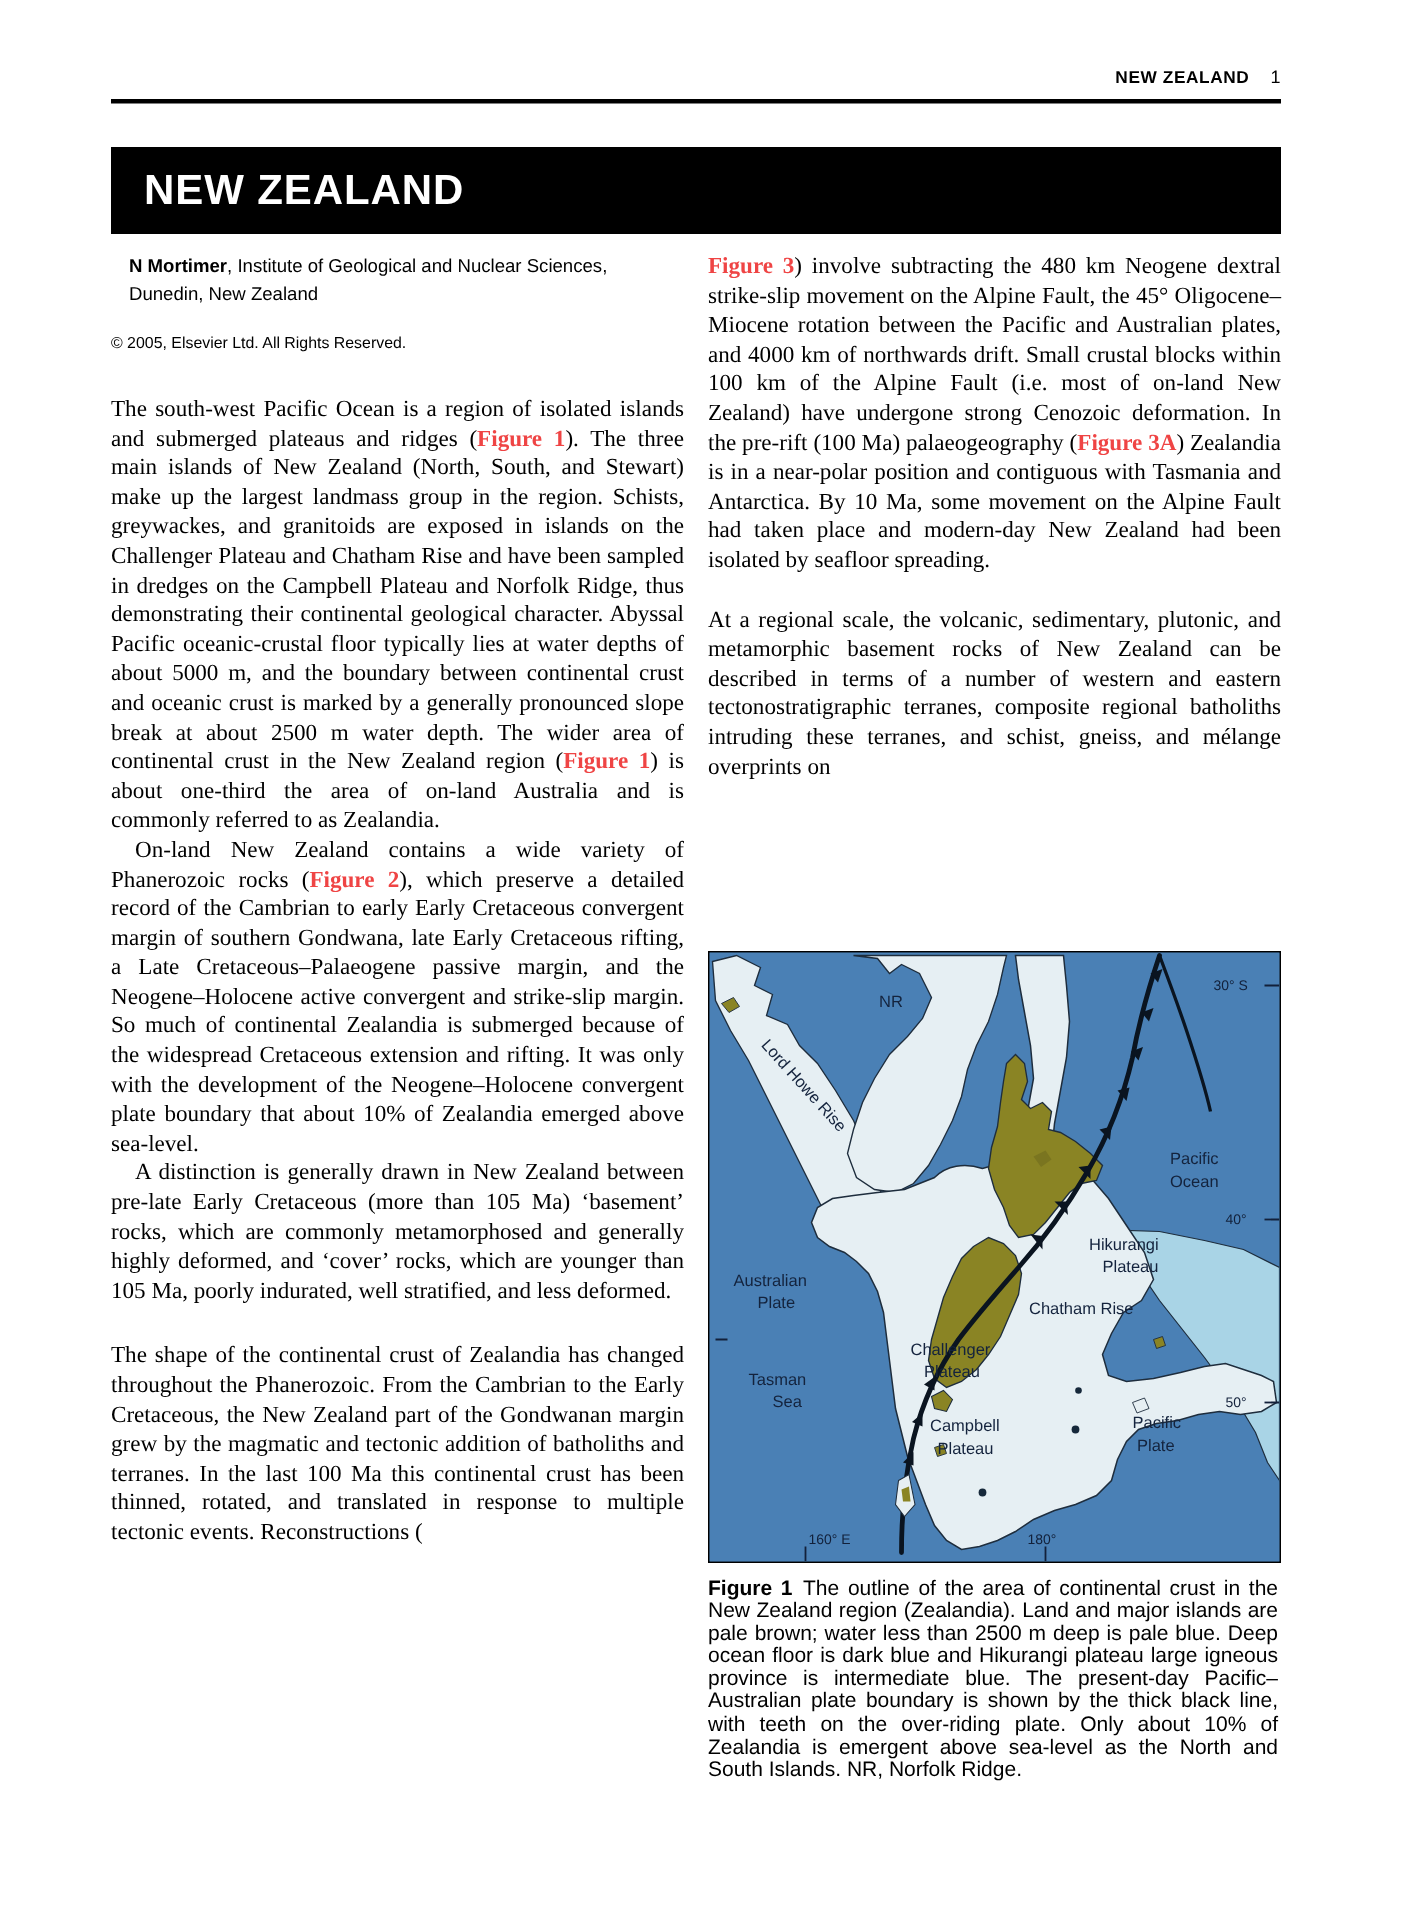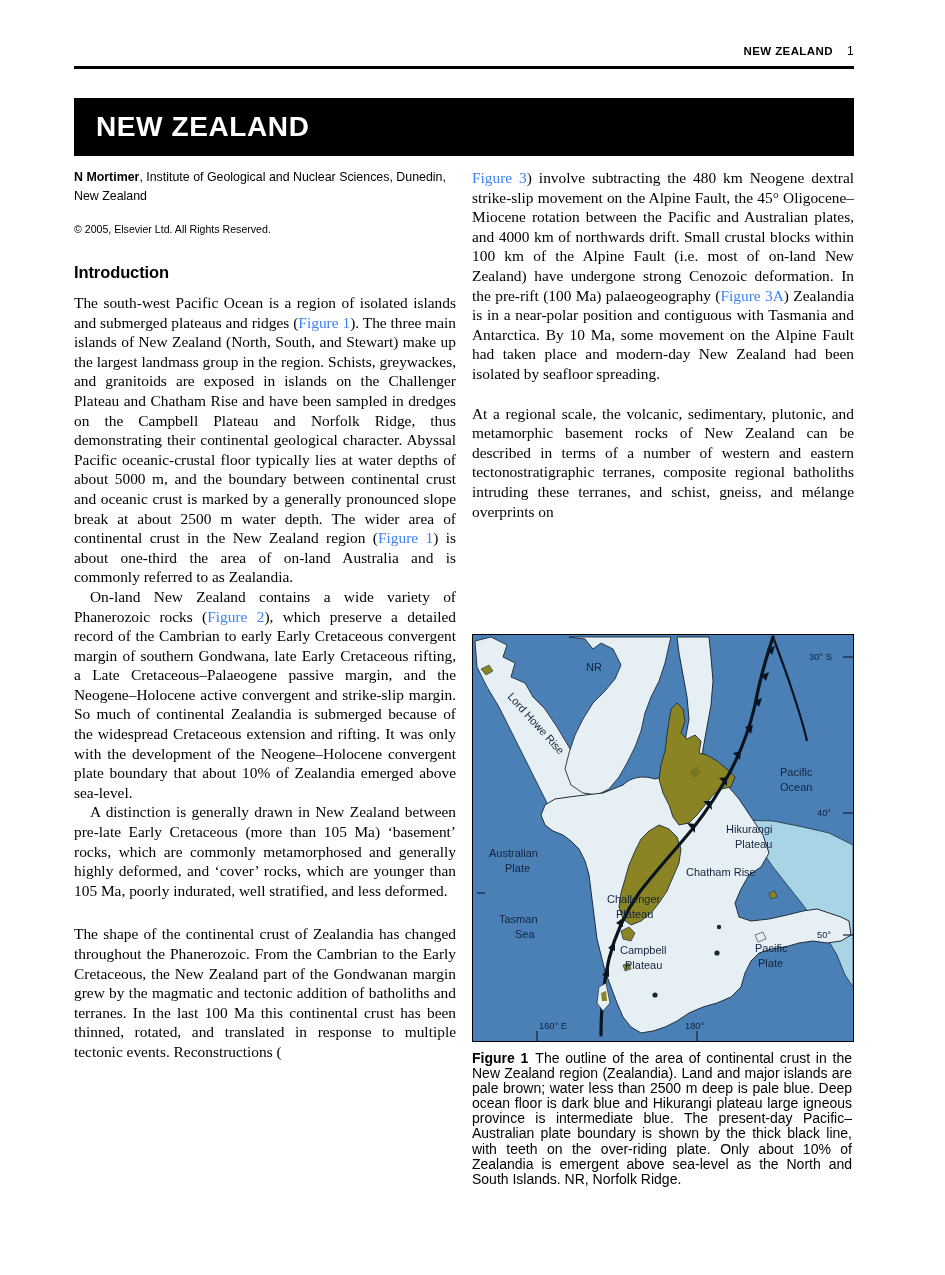--- a/index.html
+++ b/index.html
@@ -77,21 +77,21 @@
     width: 382px;
     top: 168px;
   }
   .col-left  { left: 74px; }
   .col-right { left: 472px; }
 
   .byline {
     font-family: "Liberation Sans", sans-serif;
     font-size: 12.4px;
     line-height: 19px;
-    margin: 0 0 16px 0;
+    margin: 0 0 16px 12px;
   }
   .byline .author { font-weight: bold; }
 
   .copyright {
     font-family: "Liberation Sans", sans-serif;
     font-size: 10.6px;
     line-height: 15px;
     margin: 12px 0 26px 0;
   }
 
@@ -108,22 +108,22 @@
     font-family: "Liberation Serif", serif;
     font-size: 15.4px;
     line-height: 19.6px;
     text-align: justify;
     text-indent: 0;
     hyphens: manual;
   }
   p.body + p.body { text-indent: 16px; }
 
   .figref {
-    color: #3b82f6;
-    font-weight: normal;
+    color: #ef4444;
+    font-weight: bold;
   }
 
   .sec-gap { height: 20px; }
   .sec-gap-lg { height: 24px; }
 
   
   .figure-wrap {
     position: absolute;
     left: 472px;
     top: 634px;
@@ -173,21 +173,20 @@
   <div class="title-bar">
     <h1>NEW ZEALAND</h1>
   </div>
 
   <div class="col col-left">
 
     <p class="byline"><span class="author">N Mortimer</span><span>, Institute of Geological and Nuclear Sciences, Dunedin, New Zealand</span></p>
 
     <p class="copyright">© 2005, Elsevier Ltd. All Rights Reserved.</p>
 
-    <h2 class="section">Introduction</h2>
 
     <p class="body"><span>The south-west Pacific Ocean is a region of isolated islands and submerged plateaus and ridges (</span><span class="figref">Figure 1</span><span>). The three main islands of New Zealand (North, South, and Stewart) make up the largest landmass group in the region. Schists, greywackes, and granitoids are exposed in islands on the Challenger Plateau and Chatham Rise and have been sampled in dredges on the Campbell Plateau and Norfolk Ridge, thus demonstrating their continental geological character. Abyssal Pacific oceanic-crustal floor typically lies at water depths of about 5000 m, and the boundary between continental crust and oceanic crust is marked by a generally pronounced slope break at about 2500 m water depth. The wider area of continental crust in the New Zealand region (</span><span class="figref">Figure 1</span><span>) is about one-third the area of on-land Australia and is commonly referred to as Zealandia.</span></p>
 
     <p class="body"><span>On-land New Zealand contains a wide variety of Phanerozoic rocks (</span><span class="figref">Figure 2</span><span>), which preserve a detailed record of the Cambrian to early Early Cretaceous convergent margin of southern Gondwana, late Early Cretaceous rifting, a Late Cretaceous–Palaeogene passive margin, and the Neogene–Holocene active convergent and strike-slip margin. So much of continental Zealandia is submerged because of the widespread Cretaceous extension and rifting. It was only with the development of the Neogene–Holocene convergent plate boundary that about 10% of Zealandia emerged above sea-level.</span></p>
 
     <p class="body">A distinction is generally drawn in New Zealand between pre-late Early Cretaceous (more than 105 Ma) ‘basement’ rocks, which are commonly metamorphosed and generally highly deformed, and ‘cover’ rocks, which are younger than 105 Ma, poorly indurated, well stratified, and less deformed.</p>
 
     <div class="sec-gap-lg"></div>
 
 

